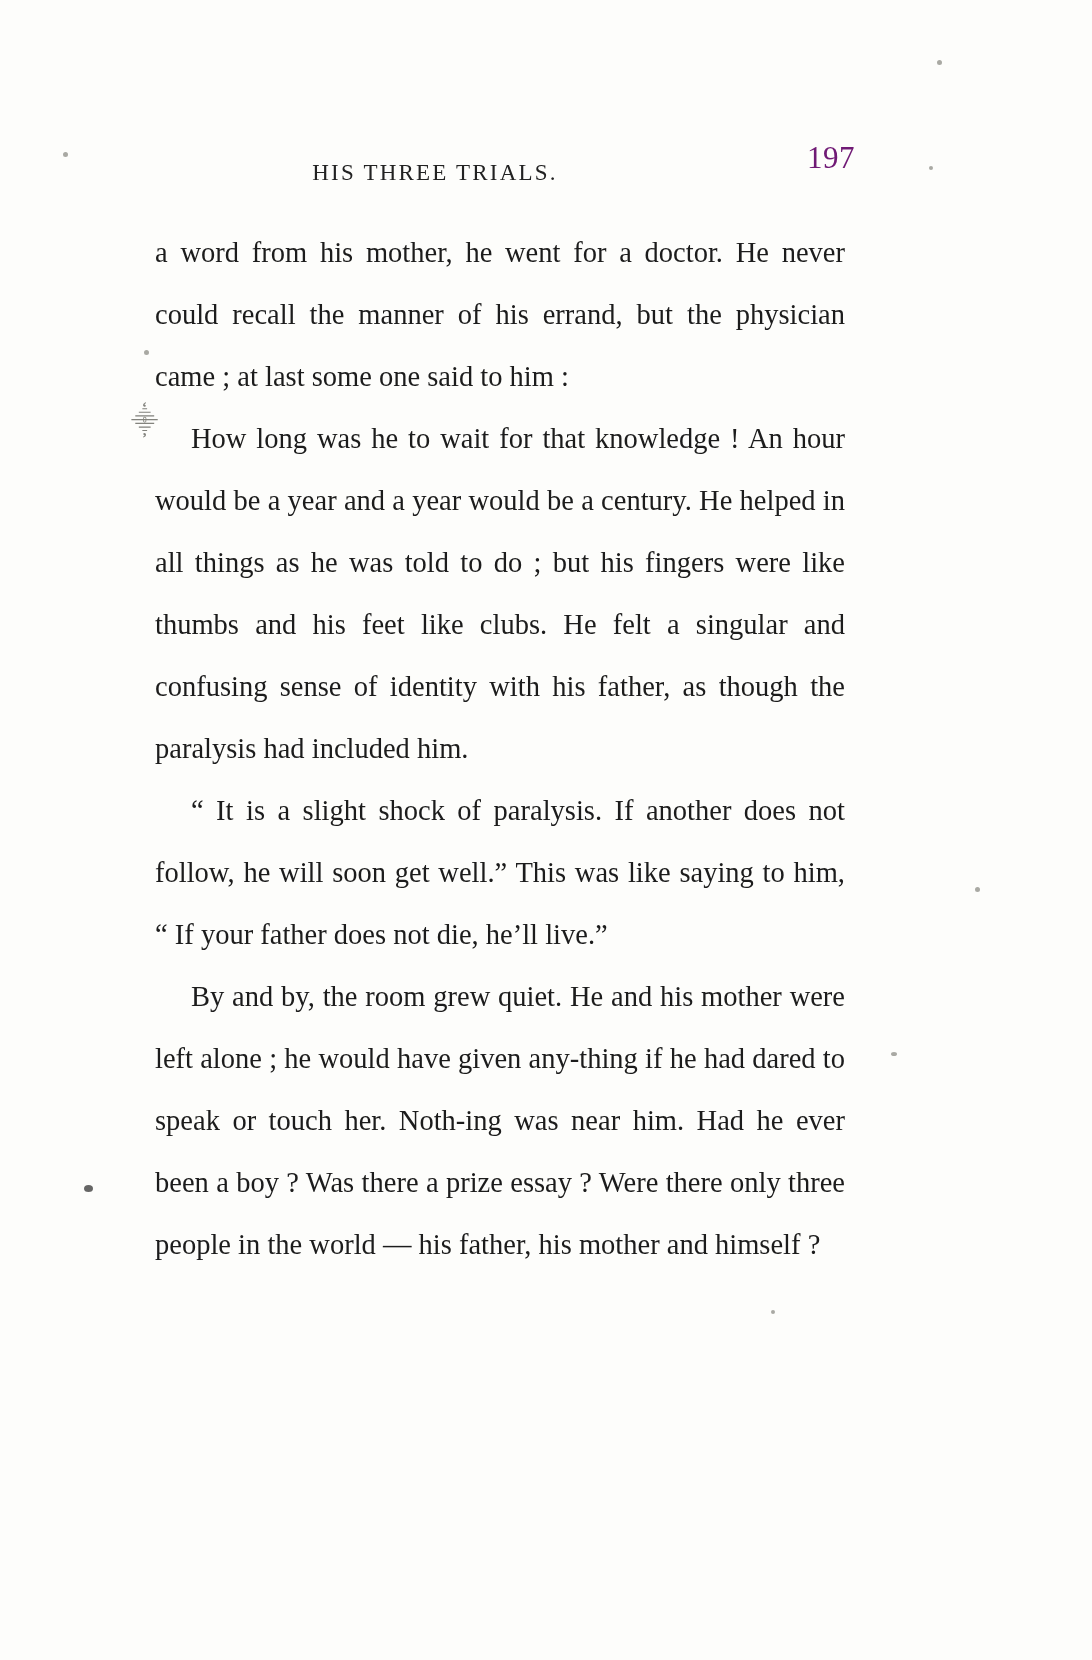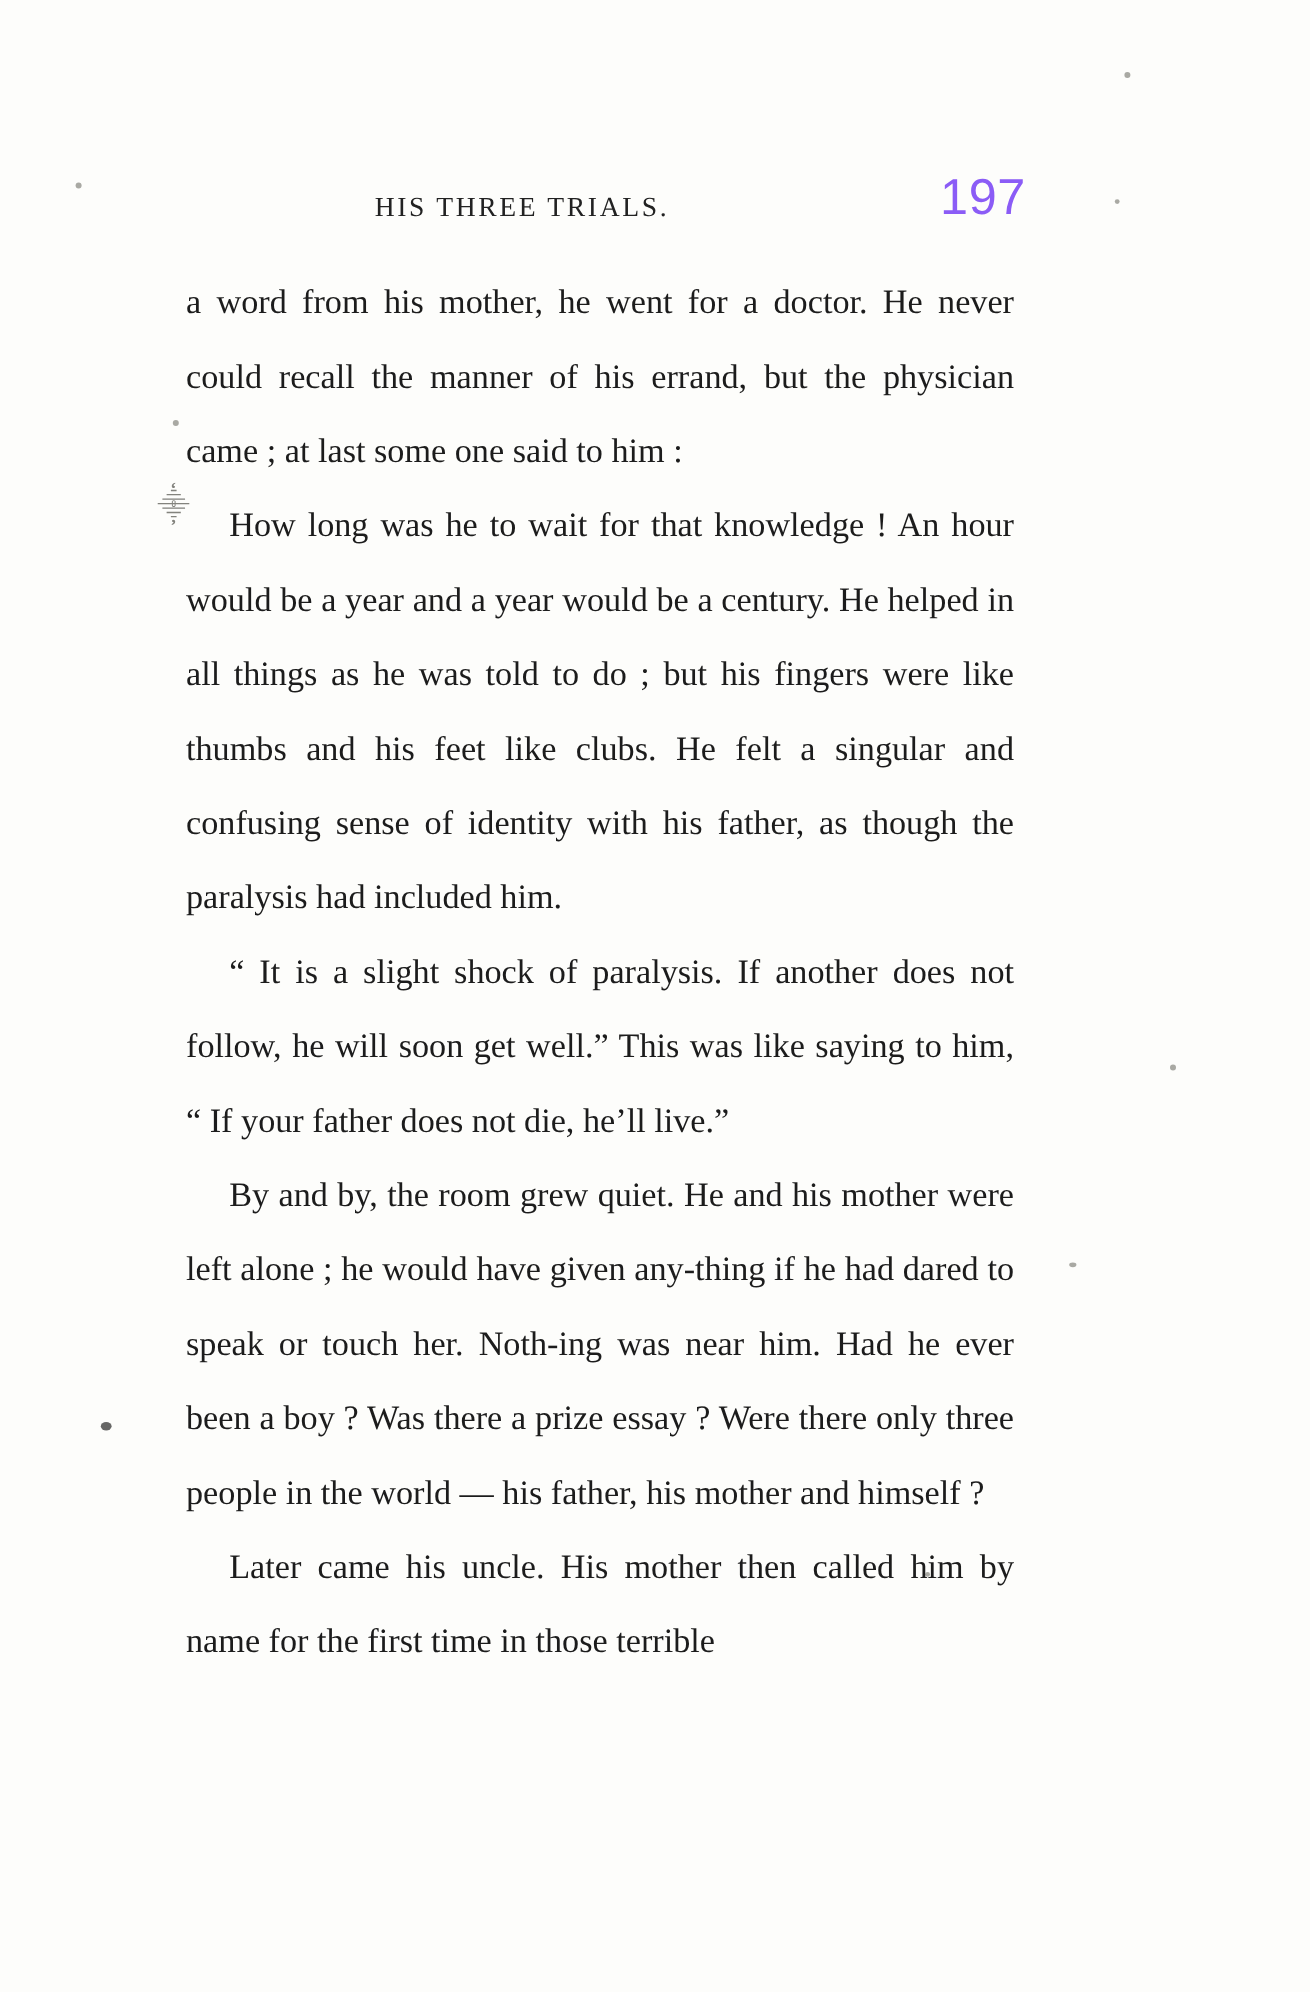--- a/index.html
+++ b/index.html
@@ -40,24 +40,24 @@
     letter-spacing: 2.2px;
     font-variant: small-caps;
     text-transform: uppercase;
     color: #222;
     margin-top: 12px;
   }
   .folio {
     position: absolute;
     right: 0;
     top: -8px;
-    font-size: 42px;
-    color: #8b5cf6;
+    font-size: 31px;
+    color: #701a75;
     letter-spacing: 0.5px;
-    font-family: Liberation Sans, sans-serif;
+    font-family: Liberation Serif, serif;
   }
   .body-text {
     position: absolute;
     left: 155px;
     top: 222px;
     width: 690px;
   }
   p {
     margin: 0;
     font-size: 28.5px;
@@ -116,16 +116,15 @@
   <div class="header">
     <div class="running-head">His Three Trials.</div>
     <div class="folio">197</div>
   </div>
 
   <div class="body-text">
     <p>a word from his mother, he went for a doctor.  He never could recall the manner of his errand, but the physician came ; at last some one said to him :</p>
     <p class="indent">How long was he to wait for that knowledge !  An hour would be a year and a year would be a century.  He helped in all things as he was told to do ; but his fingers were like thumbs and his feet like clubs.  He felt a singular and confusing sense of identity with his father, as though the paralysis had included him.</p>
     <p class="indent">“ It is a slight shock of paralysis.  If another does not follow, he will soon get well.”  This was like saying to him, “ If your father does not die, he’ll live.”</p>
     <p class="indent">By and by, the room grew quiet.  He and his mother were left alone ; he would have given any-thing if he had dared to speak or touch her.  Noth-ing was near him.  Had he ever been a boy ?  Was there a prize essay ?  Were there only three people in the world — his father, his mother and himself ?</p>
-    <p class="indent">Later came his uncle.  His mother then called him by name for the first time in those terrible</p>
   </div>
 
 </div>
 
 </body></html>

